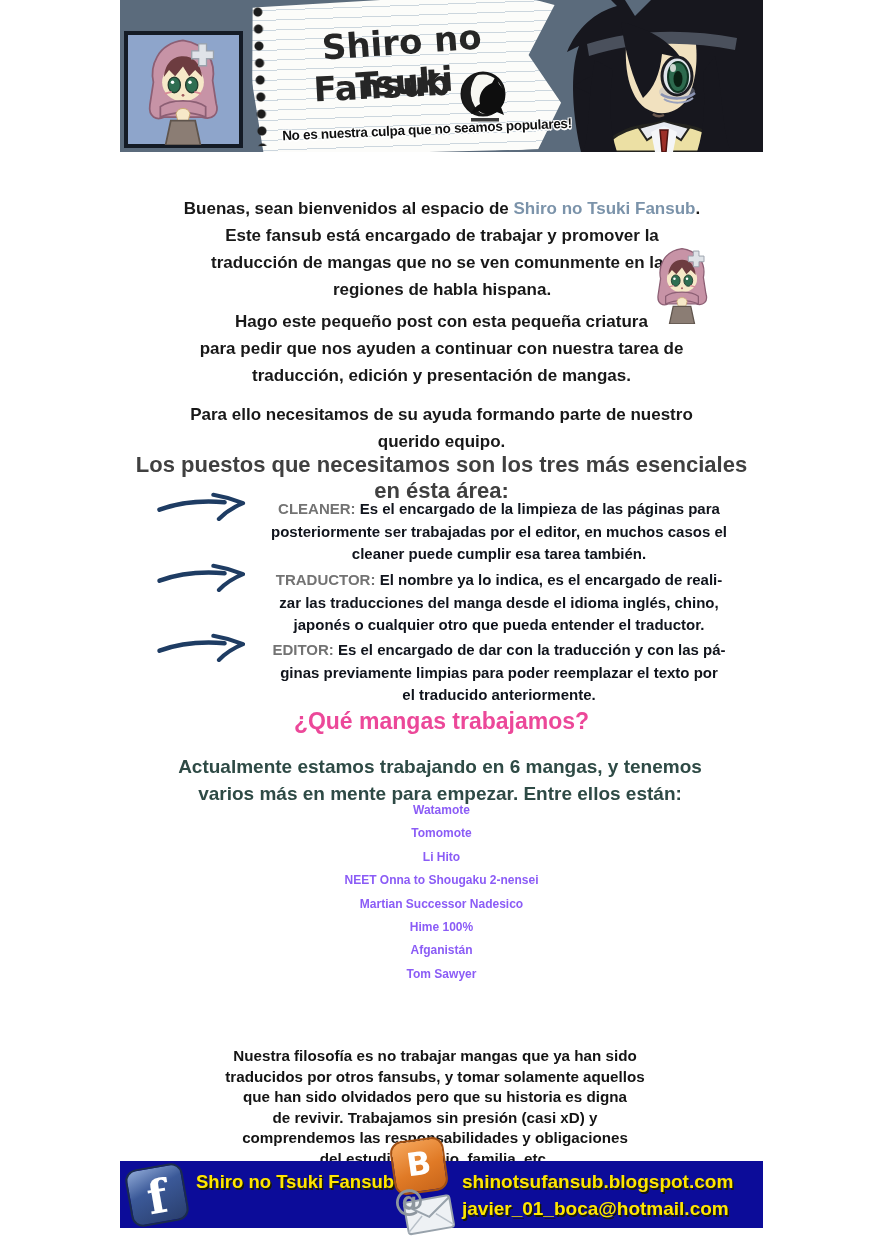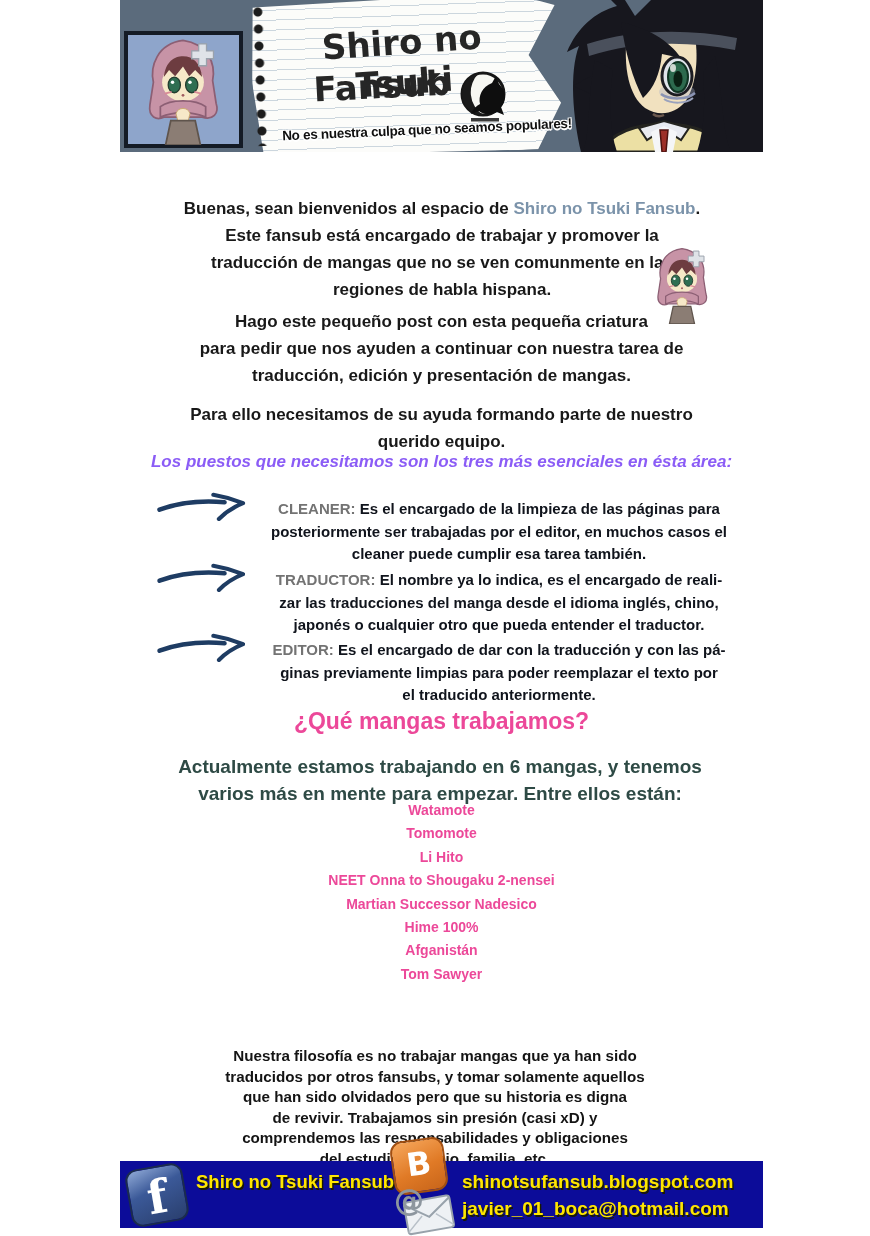--- a/index.html
+++ b/index.html
@@ -32,31 +32,31 @@
   .tomoko{right:0;top:0;width:198px;height:152px;}
 
   
   .para{font-size:17px;line-height:27px;}
   .p1{left:122px;top:178px;width:640px;}
   .brand{color:#7b93aa;}
   .p2{left:120px;top:291px;width:643px;}
   .p3{left:120px;top:384px;width:643px;text-align:center;}
   .chibi-small{left:650px;top:246px;width:64px;height:78px;}
 
-  .roles-heading{left:120px;top:452px;width:643px;font-size:17px;color:#8b5cf6;font-style:italic;}
+  .roles-heading{left:120px;top:452px;width:643px;font-size:22px;color:#404040;}
   .role-row{left:120px;width:643px;}
   .role-arrow{position:absolute;left:34px;top:4px;width:102px;height:36px;}
   .role-desc{position:absolute;left:140px;top:0;width:478px;font-size:15px;line-height:22.5px;
              text-align:center;color:#10141c;}
   .role-label{color:#737373;text-align:center;}
   .r1{top:483px;} .r2{top:554px;} .r3{top:624px;}
 
   .mangas-heading{left:120px;top:692px;width:643px;font-size:23px;color:#ec4899;margin-top:16px;}
   .mangas-intro{left:140px;top:734px;width:600px;font-size:19px;line-height:27px;color:#2e4a45;}
-  .manga-list{left:120px;top:799px;width:643px;font-size:14px;line-height:23.4px;color:#ec4899;text-align:center;}
+  .manga-list{left:120px;top:799px;width:643px;font-size:12px;line-height:23.4px;color:#8b5cf6;text-align:center;}
   .philosophy{left:185px;top:1031px;width:500px;font-size:15.2px;line-height:20.5px;color:#141414;}
 
   
   .footer{left:120px;top:1161px;width:643px;height:67px;background:#0c0c99;}
   .footer-text{position:absolute;font-size:19px;line-height:27px;color:#ffe600;
                text-shadow:1.5px 1.5px 0 #1a1a00;white-space:nowrap;}
   .fb-lines{left:76px;top:7px;font-size:18.5px;}
   .right-lines{left:342px;top:7px;}
   .fb-icon{position:absolute;left:8px;top:5px;width:54px;height:54px;border-radius:12px;
            background:linear-gradient(160deg,#8fa9d6 0%,#3b5998 40%,#2a3f6e 100%);

